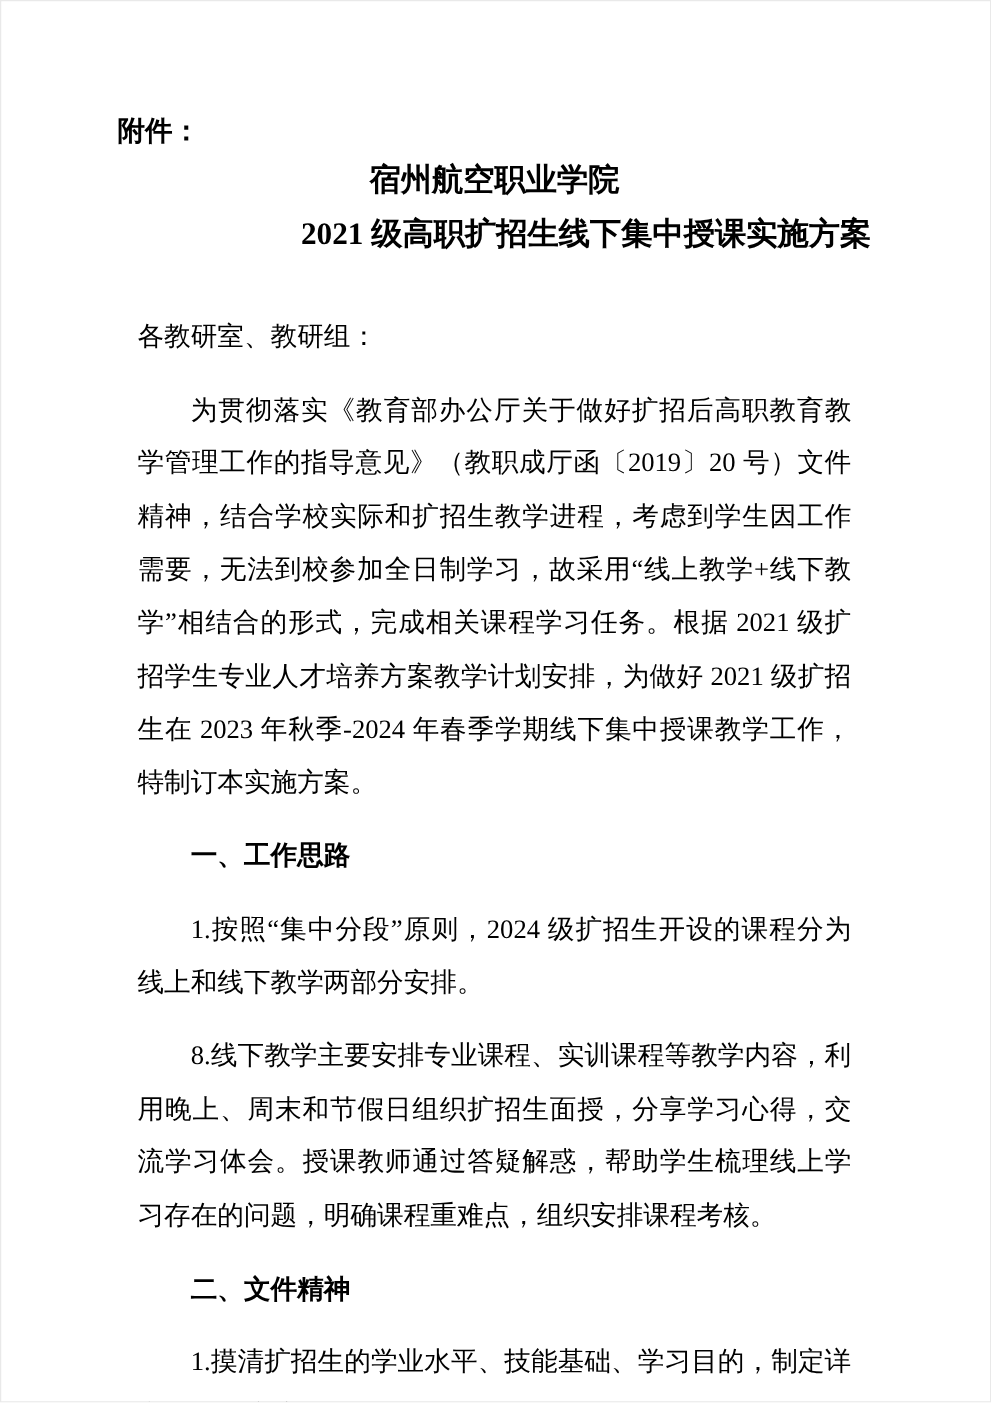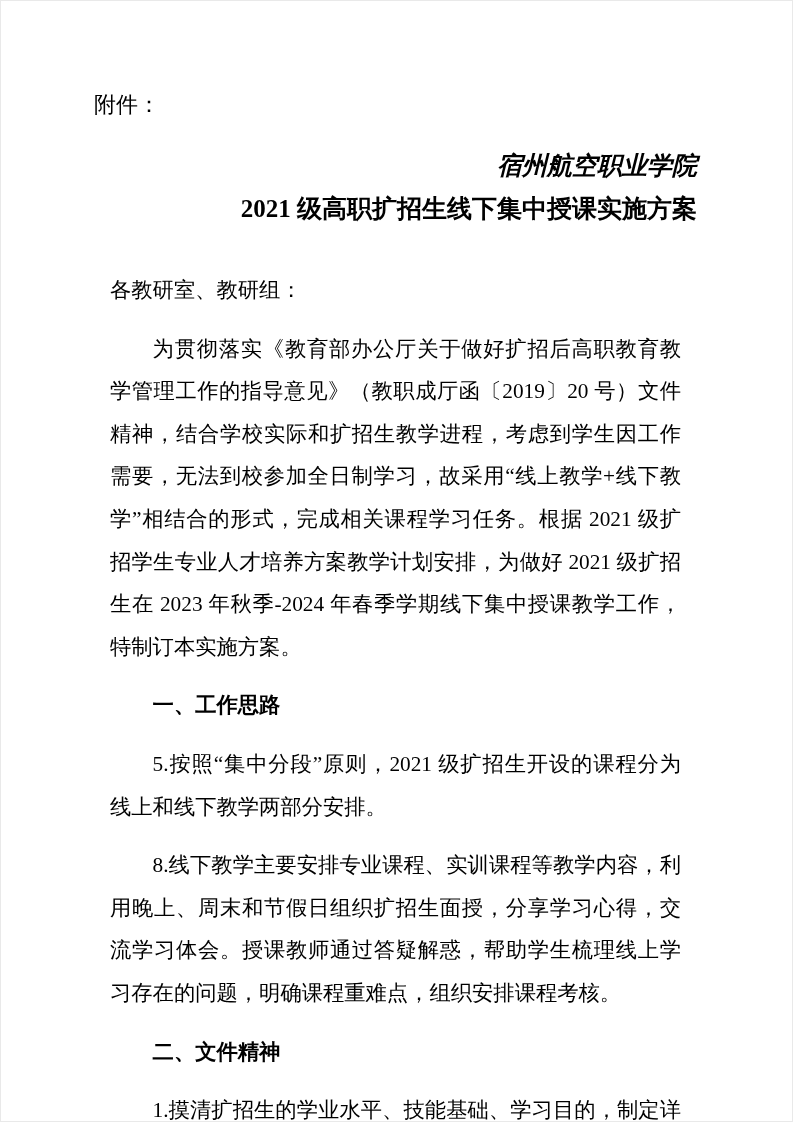--- a/index.html
+++ b/index.html
@@ -16,30 +16,29 @@
     border: 1px solid #e9e9e9;
     box-sizing: border-box;
     padding: 90px 95px 0 93px;
     color: #000000;
     font-family: "Liberation Serif", "DejaVu Serif", serif;
     overflow: hidden;
   }
   .attachment {
     font-size: 22px;
     line-height: 28px;
-    font-weight: normal;
+    font-weight: bold;
     text-align: left;
   }
   .doc-title {
-    margin-top: 25px;
+    margin-top: 4px;
     font-size: 25px;
     line-height: 43px;
     font-weight: bold;
-    text-align: right;
-    font-style: italic;
+    text-align: center;
   }
   .doc-subtitle {
     margin-top: 0;
     font-size: 25px;
     line-height: 43px;
     font-weight: bold;
     text-align: right;
   }
   .doc-body {
     margin-top: 39px;
@@ -75,21 +74,21 @@
 
   <div class="doc-subtitle">2021 级高职扩招生线下集中授课实施方案</div>
 
   <div class="doc-body">
     <p class="salutation">各教研室、教研组：</p>
 
     <p class="body-indent">为贯彻落实《教育部办公厅关于做好扩招后高职教育教学管理工作的指导意见》（教职成厅函〔2019〕20 号）文件精神，结合学校实际和扩招生教学进程，考虑到学生因工作需要，无法到校参加全日制学习，故采用“线上教学+线下教学”相结合的形式，完成相关课程学习任务。根据 2021 级扩招学生专业人才培养方案教学计划安排，为做好 2021 级扩招生在 2023 年秋季-2024 年春季学期线下集中授课教学工作，特制订本实施方案。</p>
 
     <p class="heading">一、工作思路</p>
 
-    <p class="body-indent">5.按照“集中分段”原则，2021 级扩招生开设的课程分为线上和线下教学两部分安排。</p>
+    <p class="body-indent">1.按照“集中分段”原则，2024 级扩招生开设的课程分为线上和线下教学两部分安排。</p>
 
     <p class="body-indent">8.线下教学主要安排专业课程、实训课程等教学内容，利用晚上、周末和节假日组织扩招生面授，分享学习心得，交流学习体会。授课教师通过答疑解惑，帮助学生梳理线上学习存在的问题，明确课程重难点，组织安排课程考核。</p>
 
     <p class="heading">二、文件精神</p>
 
     <p class="body-indent">1.摸清扩招生的学业水平、技能基础、学习目的，制定详实的工作方案，明确线下教学开设课程、授课教师、教学学时、授课内容、授课时间和地点等。</p>
   </div>
 </div>
 
 </body></html>

